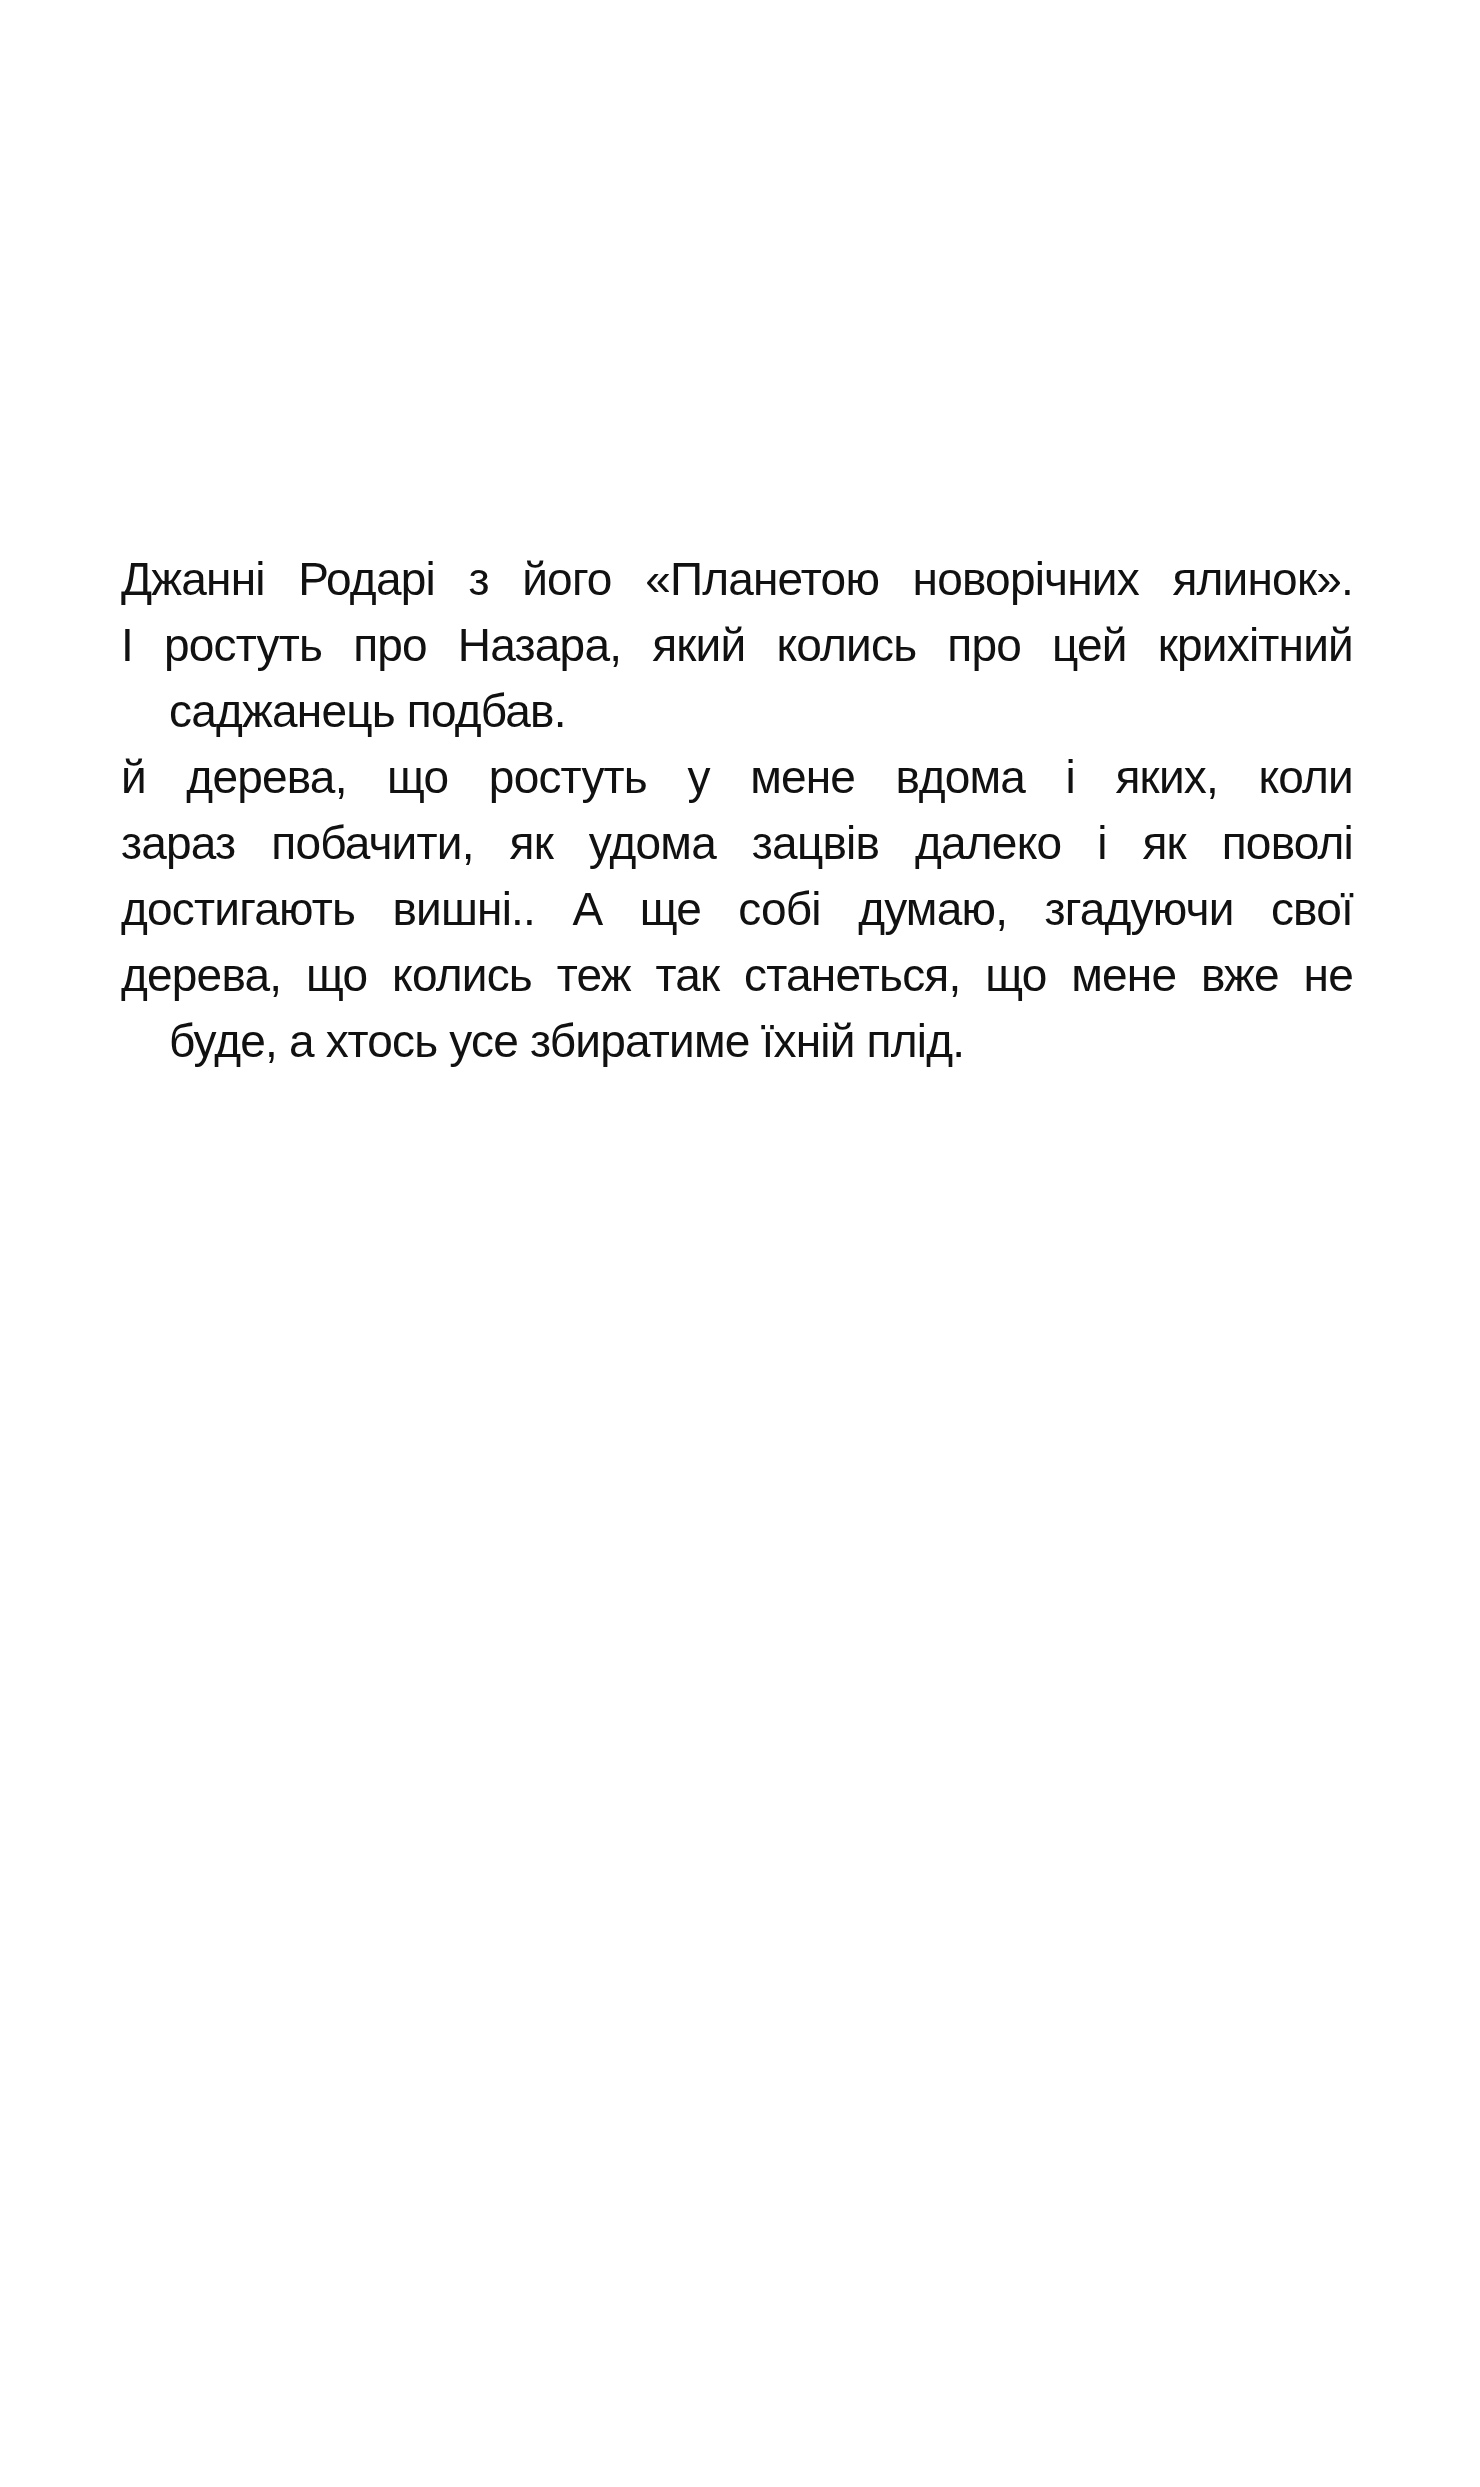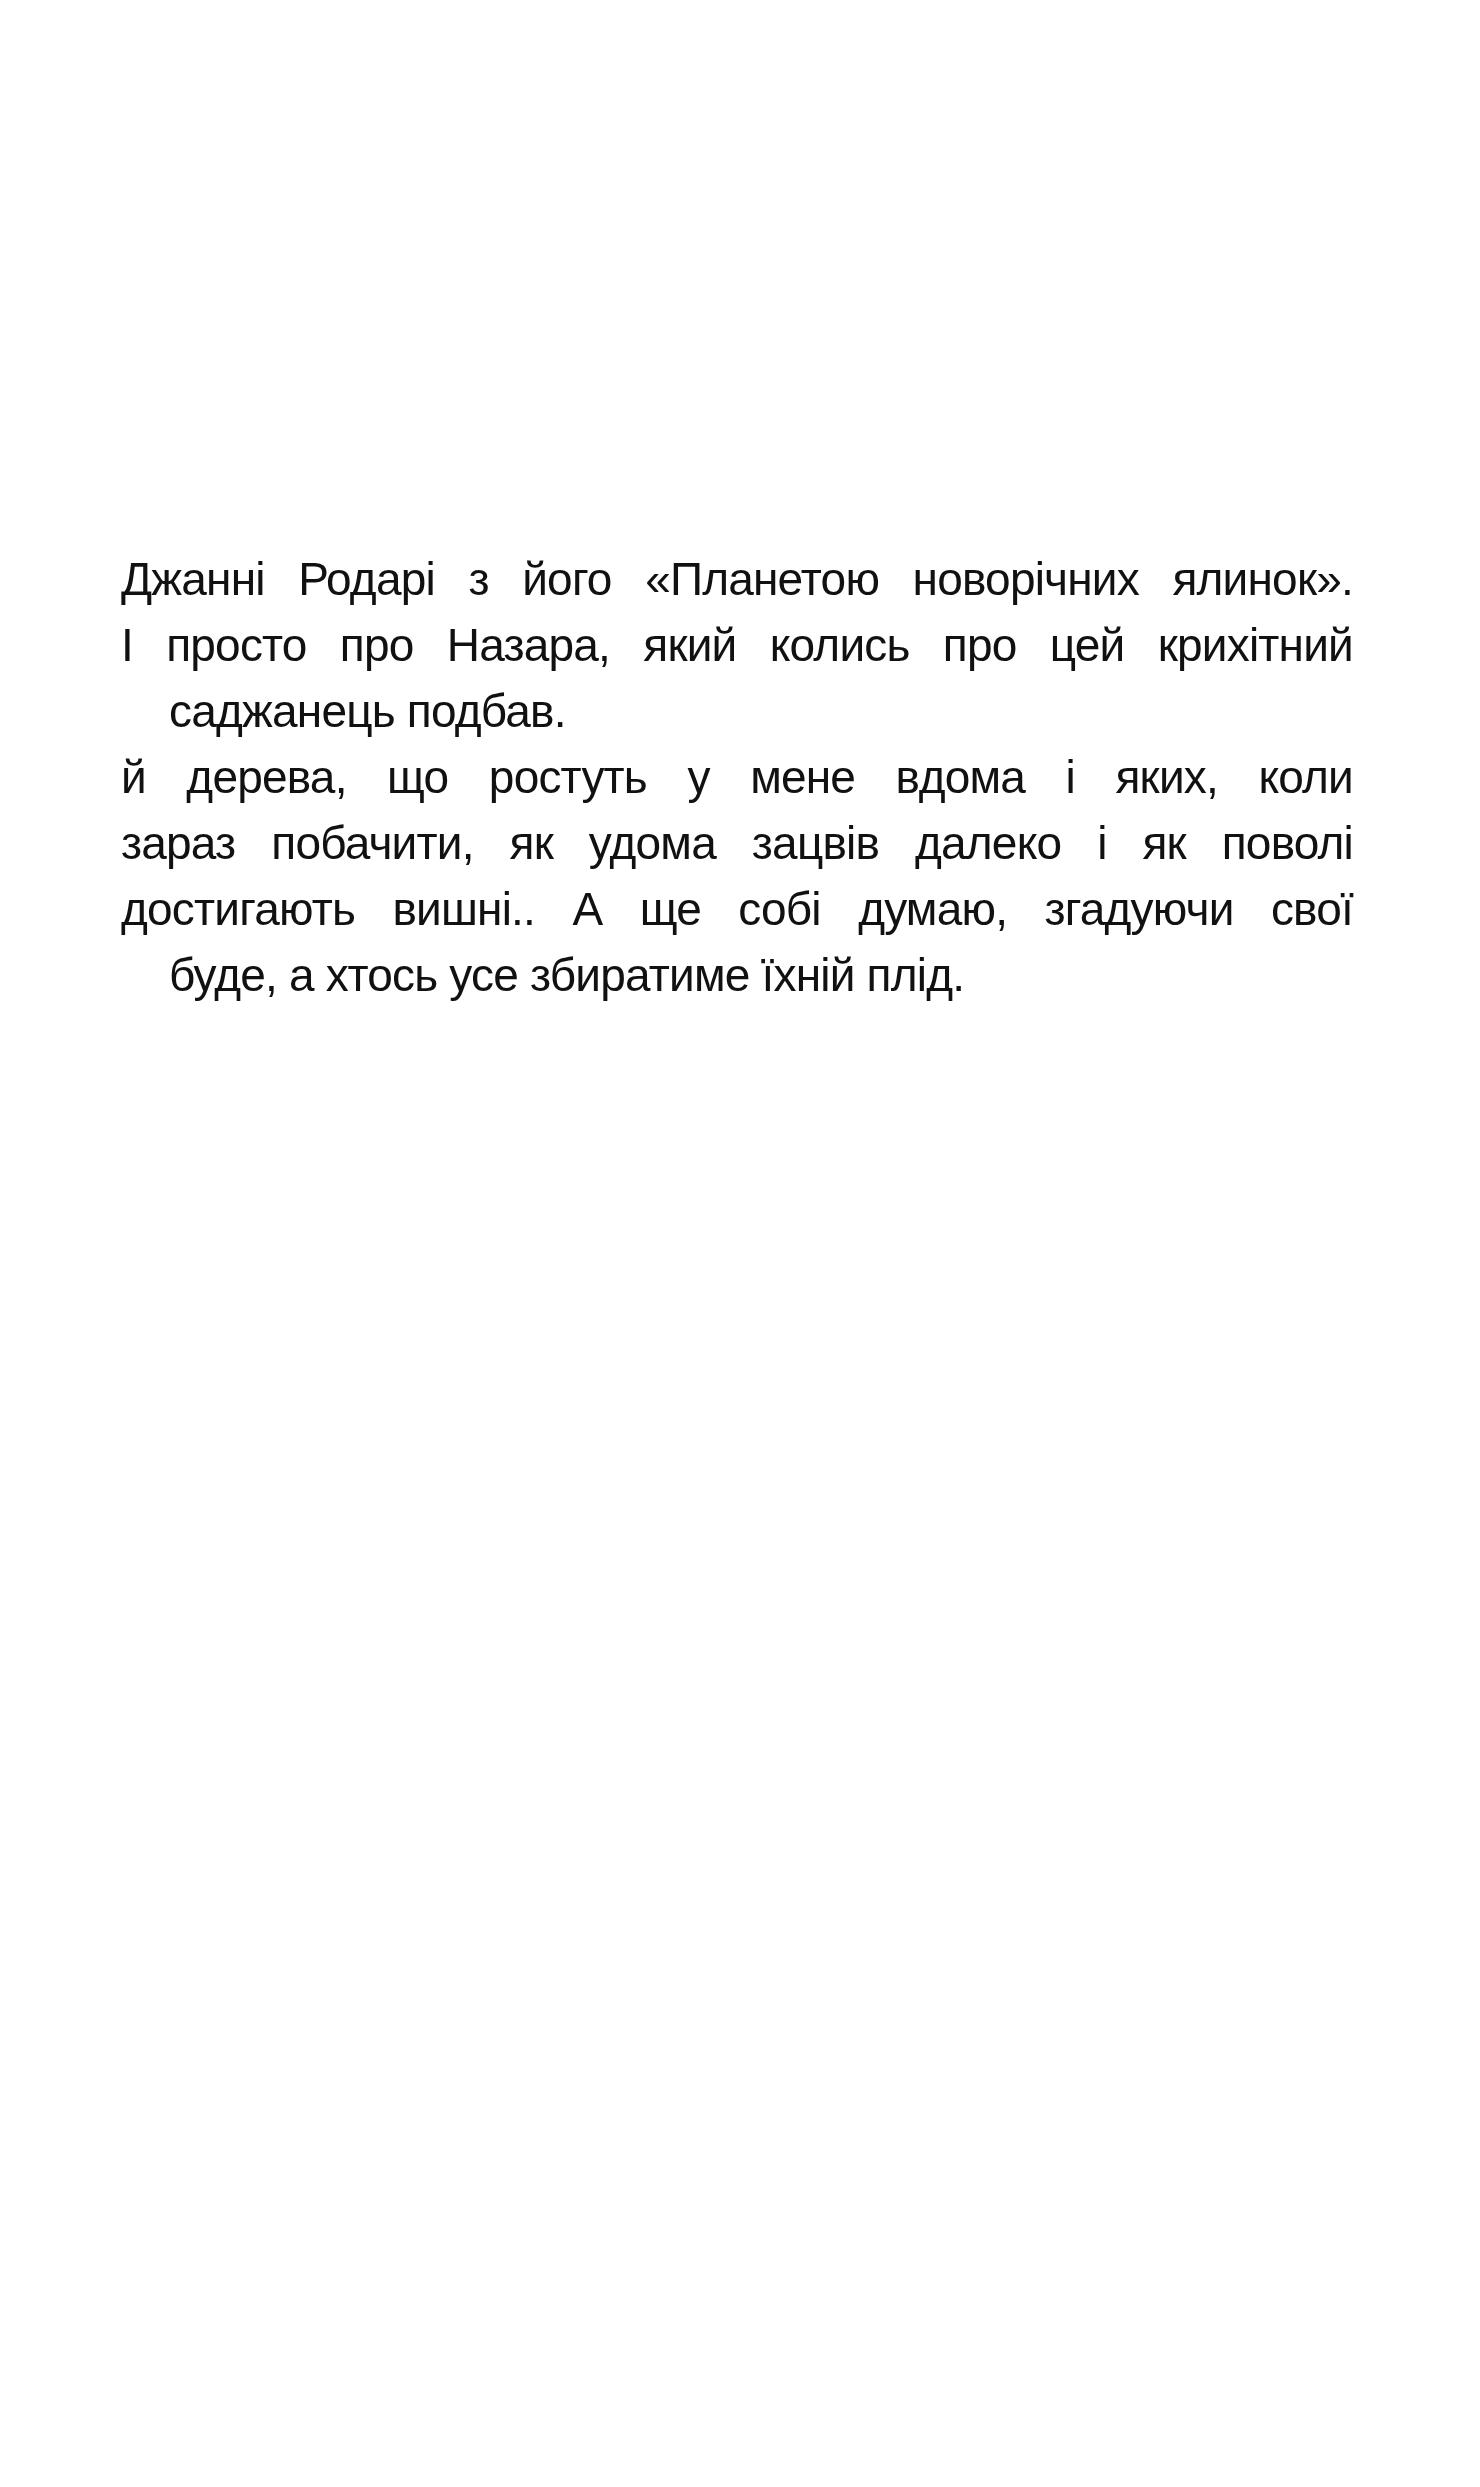--- a/index.html
+++ b/index.html
@@ -26,24 +26,25 @@
   .line.last { text-align-last: left; margin-left: 48px; }
   .line.indent { padding-left: 82px; }
 </style>
 </head>
 <body>
 
 <div class="page">
   <div class="text-block">
     <div class="paragraph">
       <span class="line">Джанні Родарі з його «Планетою новорічних ялинок».</span>
-      <span class="line">І просто про Назара, який колись про цей крихітний</span>
+      <span class="line">І ростуть про Назара, який колись про цей крихітний</span>
       <span class="line last">саджанець подбав.</span>
     </div>
     <div class="paragraph">
       <span class="line">й дерева, що ростуть у мене вдома і яких, коли</span>
       <span class="line">зараз побачити, як удома зацвів далеко і як поволі</span>
       <span class="line">достигають вишні.. А ще собі думаю, згадуючи свої</span>
+      <span class="line">дерева, що колись теж так станеться, що мене вже не</span>
       <span class="line last">буде, а хтось усе збиратиме їхній плід.</span>
     </div>
   </div>
 </div>
 
 
 </body></html>

